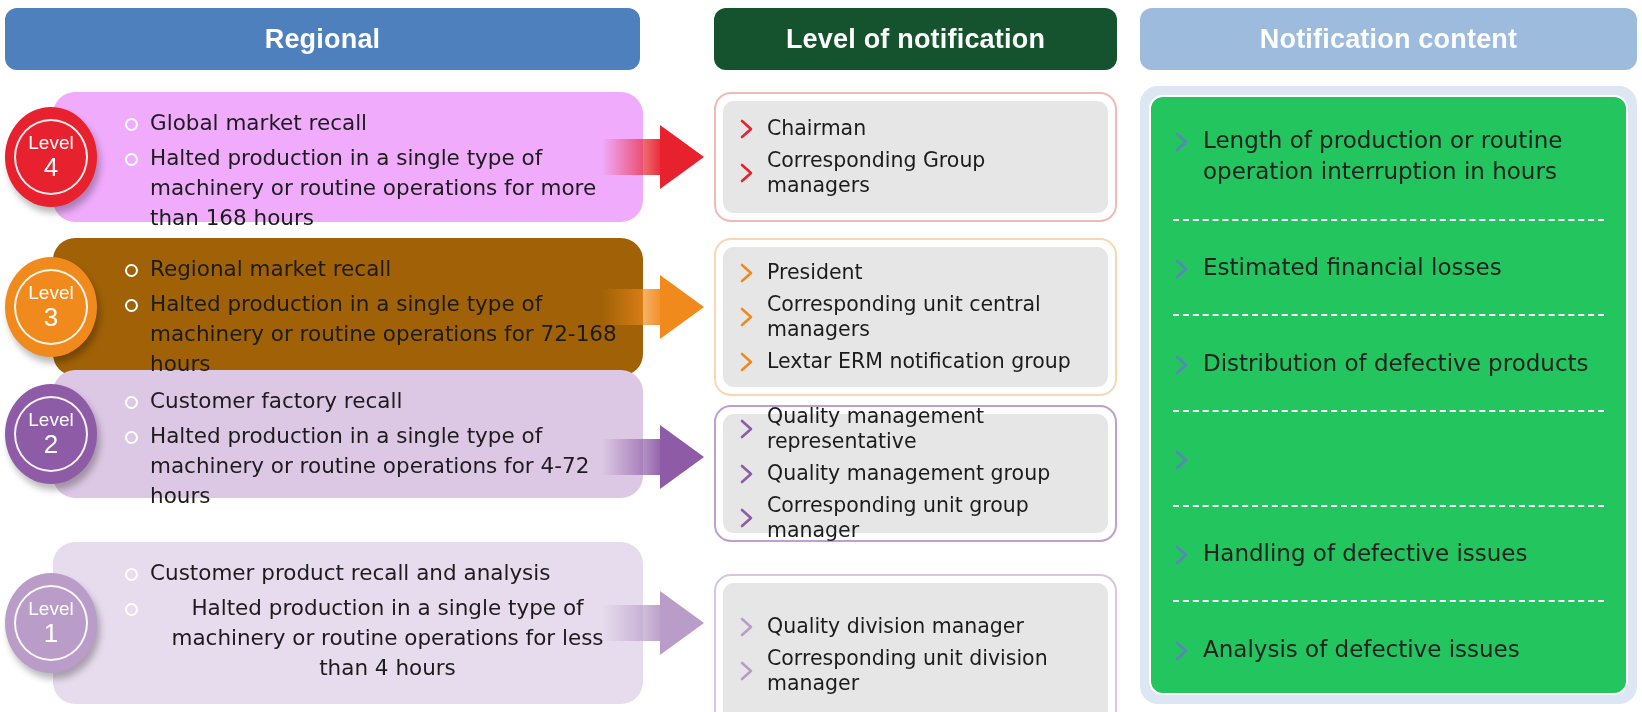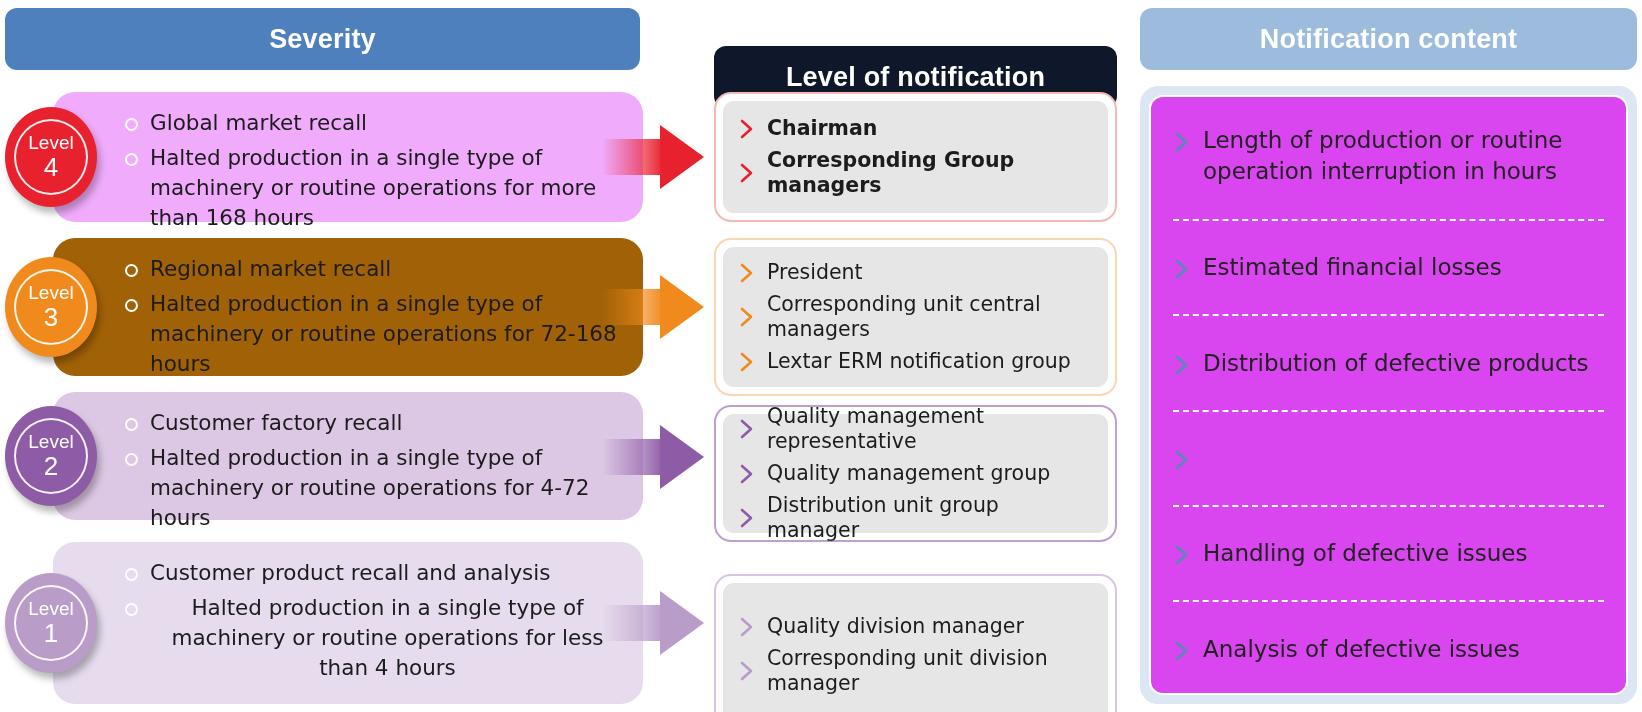--- a/index.html
+++ b/index.html
@@ -13,21 +13,21 @@
 
   
   .hdr{
     position:absolute;top:8px;height:62px;
     border-radius:12px;
     display:flex;align-items:center;justify-content:center;
     color:#ffffff;font-size:27px;font-weight:bold;
     letter-spacing:.2px;
   }
   #hdr-severity{left:5px;width:635px;background:#4d80bd;}
-  #hdr-level{left:714px;width:403px;background:#0f172a;margin-top:38px;}
+  #hdr-level{left:714px;width:403px;background:#14532d;}
   #hdr-content{left:1140px;width:497px;background:#9dbbdd;}
 
   
   .sev-row{position:absolute;left:53px;width:590px;}
   .sev-box{
     position:absolute;left:0;top:0;width:590px;height:100%;
     border-radius:22px;box-sizing:border-box;
     padding:16px 18px 16px 72px;
   }
   .badge{
@@ -84,38 +84,38 @@
   }
 
   
   #content-panel{
     position:absolute;left:1140px;top:86px;width:497px;height:618px;
     background:#dce7f3;border-radius:18px;box-sizing:border-box;padding:9px;
   }
   #content-inner{
     width:100%;height:100%;box-sizing:border-box;
     border:2px solid #ffffff;border-radius:14px;
-    background:#d946ef;
+    background:#22c55e;
     padding:8px 20px;
     display:flex;flex-direction:column;justify-content:space-around;
   }
   .c-item{display:flex;align-items:flex-start;padding:9px 0;}
   .c-chev{flex:0 0 auto;width:22px;height:26px;margin:4px 10px 0 0;}
   .c-txt{
     font-size:23px;line-height:31px;color:#222;
     font-family:"DejaVu Sans", sans-serif;
   }
   .c-sep{border-top:2px dashed #ffffff;margin:0 2px;}
 </style>
 </head>
 <body>
 
 <div class="board">
 
-  <div class="hdr" id="hdr-severity">Severity</div>
+  <div class="hdr" id="hdr-severity">Regional</div>
   <div class="hdr" id="hdr-level">Level of notification</div>
   <div class="hdr" id="hdr-content">Notification content</div>
 
   <div id="severity-col">
       <div class="sev-row" style="top: 92px; height: 130px;">
         <div class="sev-box" style="background: #f0abfc;">
           <div class="bullets">
             <div class="bullet">
               <span class="dot"></span>
               <span class="btxt">Global market recall</span>
@@ -144,21 +144,21 @@
               <span class="btxt">Halted production in a single type of machinery or routine operations for 72-168 hours</span>
             </div>
           </div>
         </div>
         <div class="badge" style="background: rgb(241, 138, 28);">
           <span class="ring"></span>
           <span class="bl">Level</span>
           <span class="bn">3</span>
         </div>
       </div>
-      <div class="sev-row" style="top: 392px; height: 128px;">
+      <div class="sev-row" style="top: 370px; height: 128px;">
         <div class="sev-box" style="background: rgb(220, 200, 228);">
           <div class="bullets">
             <div class="bullet">
               <span class="dot"></span>
               <span class="btxt">Customer factory recall</span>
             </div>
             <div class="bullet">
               <span class="dot"></span>
               <span class="btxt">Halted production in a single type of machinery or routine operations for 4-72 hours</span>
             </div>
@@ -202,21 +202,21 @@
       <div class="arrow" style="left: 602px; top: 425px;">
         <div class="shaft" style="background: linear-gradient(to right, rgba(220, 200, 228, 0), rgb(142, 91, 166));"></div>
         <div class="head" style="border-left: 44px solid rgb(142, 91, 166);"></div>
       </div>
       <div class="arrow" style="left: 602px; top: 591px;">
         <div class="shaft" style="background: linear-gradient(to right, rgba(230, 220, 237, 0), rgb(185, 156, 200));"></div>
         <div class="head" style="border-left: 44px solid rgb(185, 156, 200);"></div>
       </div>
     </div>
   <div id="notify-col">
-      <div class="note-card" style="top: 92px; height: 130px; border-color: rgb(243, 185, 180); font-weight: bold;">
+      <div class="note-card" style="top: 92px; height: 130px; border-color: rgb(243, 185, 180);">
         <div class="note-inner">
           <div class="note-item">
             <span class="chev"><svg viewBox="0 0 20 24" width="20" height="24">
                 <path d="M5 4 L14 12 L5 20" fill="none" stroke="#e8212e" stroke-width="2.6" stroke-linecap="round" stroke-linejoin="round"></path>
               </svg></span>
             <span class="note-txt">Chairman</span>
           </div>
           <div class="note-item">
             <span class="chev"><svg viewBox="0 0 20 24" width="20" height="24">
                 <path d="M5 4 L14 12 L5 20" fill="none" stroke="#e8212e" stroke-width="2.6" stroke-linecap="round" stroke-linejoin="round"></path>
@@ -258,21 +258,21 @@
           <div class="note-item">
             <span class="chev"><svg viewBox="0 0 20 24" width="20" height="24">
                 <path d="M5 4 L14 12 L5 20" fill="none" stroke="#8e5ba6" stroke-width="2.6" stroke-linecap="round" stroke-linejoin="round"></path>
               </svg></span>
             <span class="note-txt">Quality management group</span>
           </div>
           <div class="note-item">
             <span class="chev"><svg viewBox="0 0 20 24" width="20" height="24">
                 <path d="M5 4 L14 12 L5 20" fill="none" stroke="#8e5ba6" stroke-width="2.6" stroke-linecap="round" stroke-linejoin="round"></path>
               </svg></span>
-            <span class="note-txt">Distribution unit group manager</span>
+            <span class="note-txt">Corresponding unit group manager</span>
           </div>
         </div>
       </div>
       <div class="note-card" style="top: 542px; height: 162px; border-color: rgb(217, 197, 226); margin-top: 32px;">
         <div class="note-inner">
           <div class="note-item">
             <span class="chev"><svg viewBox="0 0 20 24" width="20" height="24">
                 <path d="M5 4 L14 12 L5 20" fill="none" stroke="#b99cc8" stroke-width="2.6" stroke-linecap="round" stroke-linejoin="round"></path>
               </svg></span>
             <span class="note-txt">Quality division manager</span>

